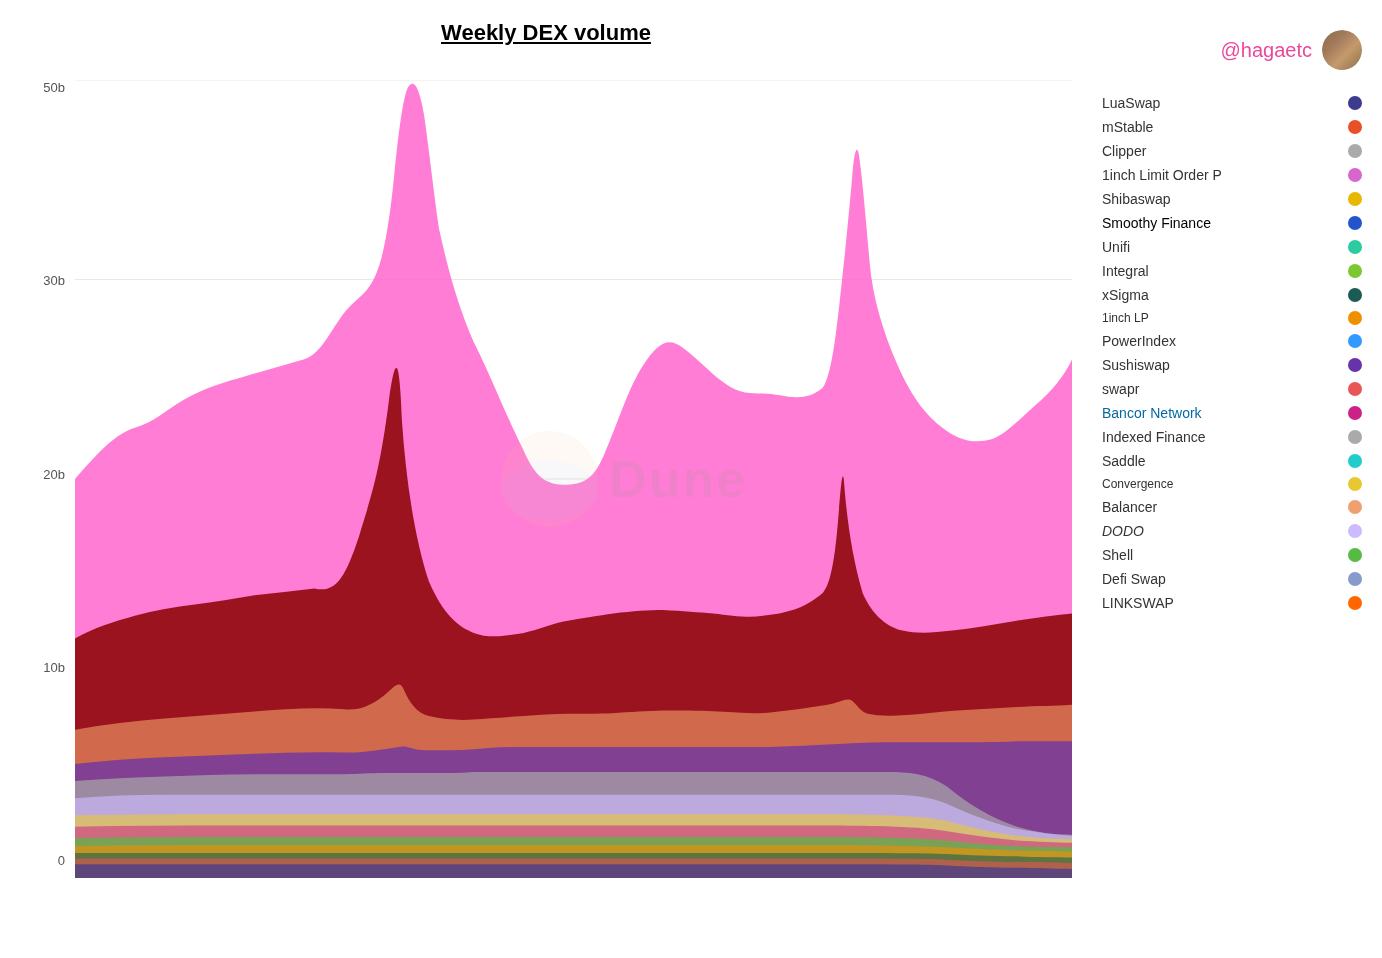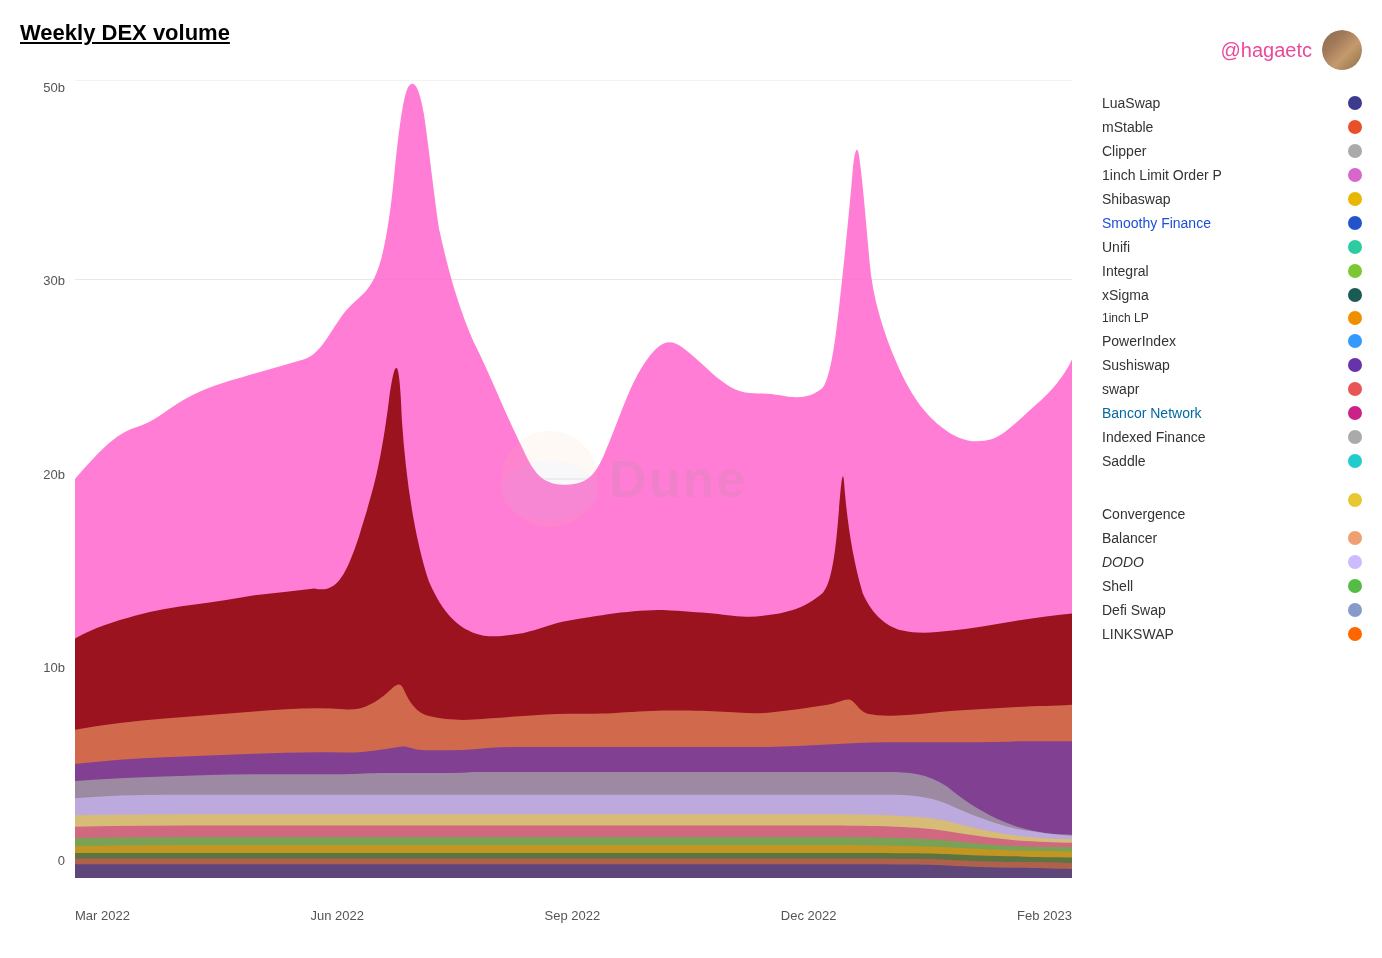--- a/index.html
+++ b/index.html
@@ -14,20 +14,21 @@
     .container {
       display: flex;
       width: 100%;
       height: 100%;
       padding: 20px;
     }
     .chart-area {
       flex: 1;
       position: relative;
       padding-right: 10px;
+      text-align: center;
     }
     .chart-title {
       font-size: 22px;
       font-weight: bold;
       text-decoration: underline;
       margin-bottom: 20px;
       color: #000;
     }
     .y-axis-labels {
       position: absolute;
@@ -263,27 +264,20 @@
                  C800,683 850,683 875,684 C895,685 920,686 945,686 C965,686 982,686 1000,687
                  L1000,700 L0,700 Z" fill="#E85555" opacity="0.6"></path>
 
         <path d="M0,688 C50,688 100,688 150,688 C200,688 250,688 300,688 C350,688 400,688 450,688
                  C500,688 550,688 600,688 C650,688 700,688 750,688
                  C800,688 850,688 875,689 C895,690 920,691 945,691 C965,691 982,692 1000,692
                  L1000,700 L0,700 Z" fill="#3D3B8E" opacity="0.7"></path>
       </svg>
     </div>
 
-    <div class="x-axis-labels">
-      <span>Mar 2022</span>
-      <span>Jun 2022</span>
-      <span>Sep 2022</span>
-      <span>Dec 2022</span>
-      <span>Feb 2023</span>
-    </div>
   </div>
 
   <div class="legend-area">
     <div class="user-badge">
       <span class="user-name">@hagaetc</span>
       <div class="user-avatar">
         <div class="user-avatar-img"></div>
       </div>
     </div>
     <div class="legend-items" id="legend-container">
@@ -301,21 +295,21 @@
   </div>
         <div class="legend-item">
     <span style="color:#333;font-size:14px;">1inch Limit Order P</span>
     <div class="legend-dot" style="background:#D966CC;"></div>
   </div>
         <div class="legend-item">
     <span style="color:#333;font-size:14px;">Shibaswap</span>
     <div class="legend-dot" style="background:#E8B800;"></div>
   </div>
         <div class="legend-item">
-    <span style="color:#1d4ed8;font-size:14px;">Smoothy Finance</span>
+    <span style="color:#000000;font-size:14px;">Smoothy Finance</span>
     <div class="legend-dot" style="background:#2255CC;"></div>
   </div>
         <div class="legend-item">
     <span style="color:#333;font-size:14px;">Unifi</span>
     <div class="legend-dot" style="background:#2ECBA0;"></div>
   </div>
         <div class="legend-item">
     <span style="color:#333;font-size:14px;">Integral</span>
     <div class="legend-dot" style="background:#7DC832;"></div>
   </div>
@@ -345,21 +339,21 @@
   </div>
         <div class="legend-item">
     <span style="color:#333;font-size:14px;">Indexed Finance</span>
     <div class="legend-dot" style="background:#AAAAAA;"></div>
   </div>
         <div class="legend-item">
     <span style="color:#333;font-size:14px;">Saddle</span>
     <div class="legend-dot" style="background:#22CCCC;"></div>
   </div>
         <div class="legend-item">
-    <span style="color:#333;font-size:14px;margin-top:29px;">Convergence</span>
+    <span style="color:#333;font-size:12px;">Convergence</span>
     <div class="legend-dot" style="background:#E8C832;"></div>
   </div>
         <div class="legend-item">
     <span style="color:#333;font-size:14px;">Balancer</span>
     <div class="legend-dot" style="background:#F0A070;"></div>
   </div>
         <div class="legend-item">
     <span style="color:#333;font-size:14px;font-style:italic;">DODO</span>
     <div class="legend-dot" style="background:#CCBBFF;"></div>
   </div>

